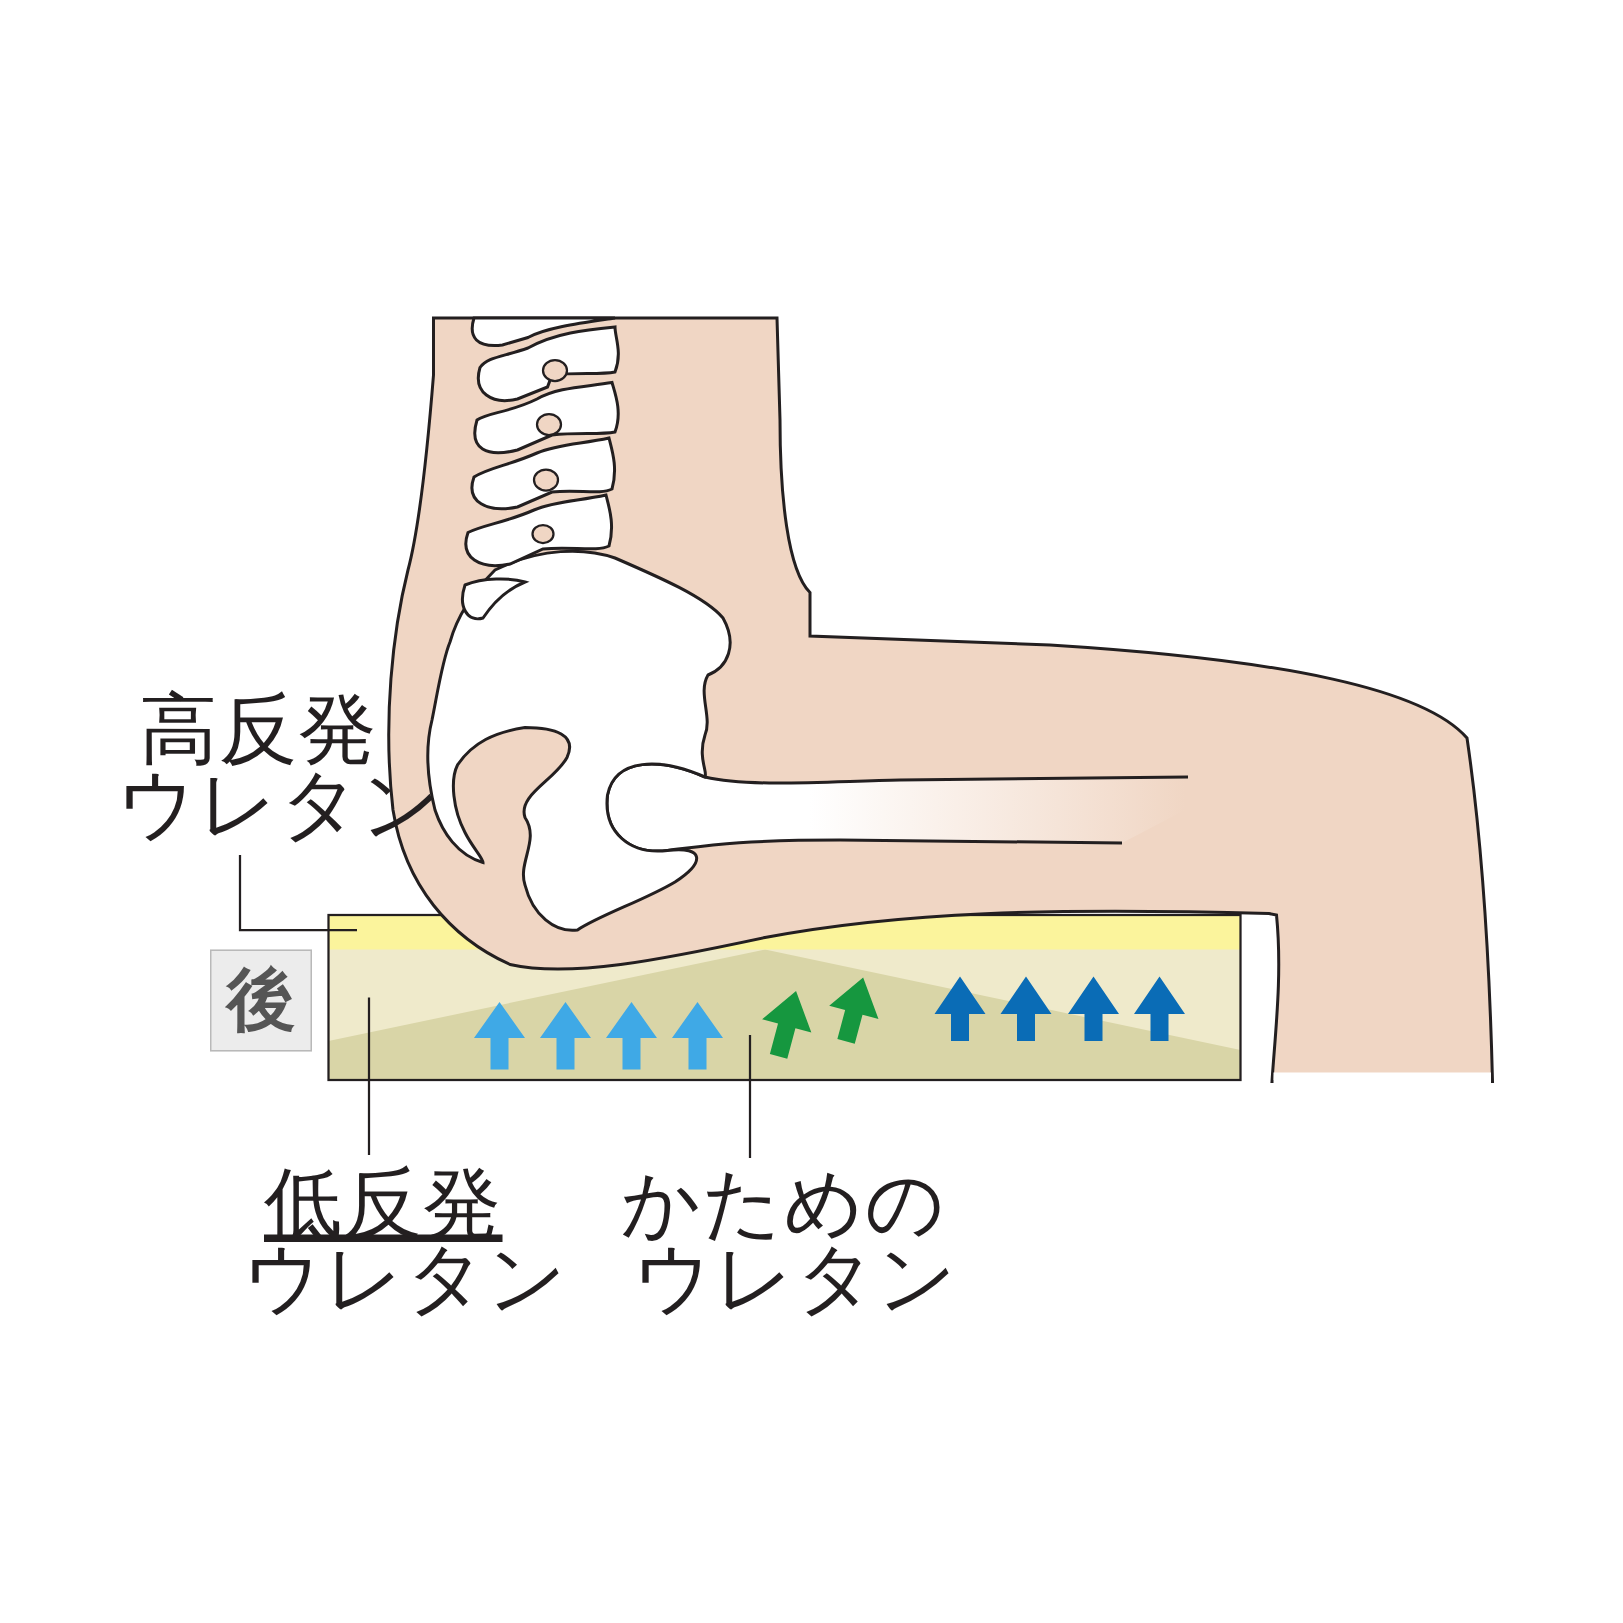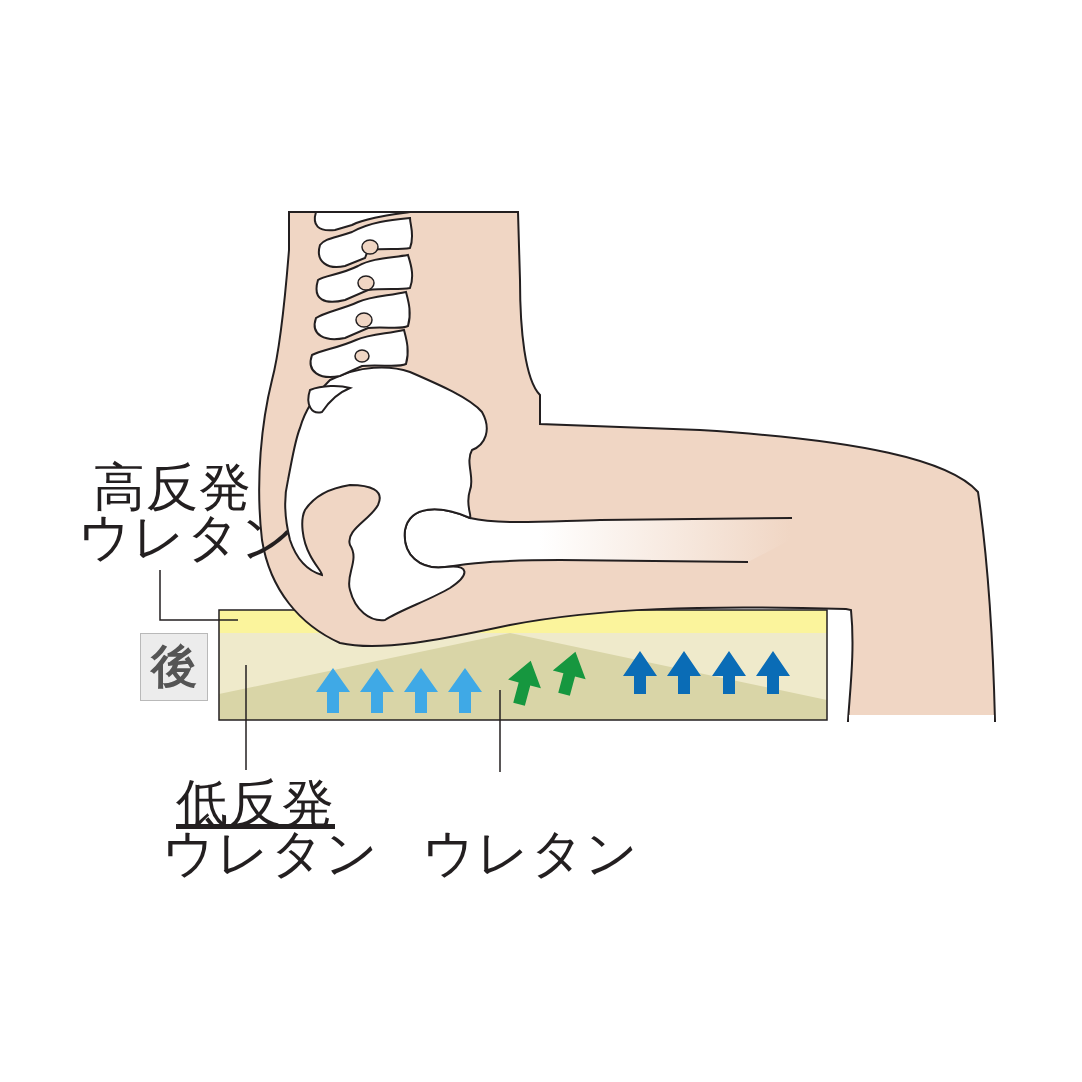--- a/index.html
+++ b/index.html
@@ -112,14 +112,15 @@
     <span>後</span>
   </div>
 
   
   <div class="lbl" style="left:93px; top:462px;">高反発</div>
   <div class="lbl" style="left:78px; top:512px;">ウレタン</div>
 
   <div class="lbl" style="left:176px; top:778px;text-decoration:underline;">低反発</div>
   <div class="lbl" style="left:162px; top:828px;">ウレタン</div>
 
+  <div class="lbl" style="left:414px; top:778px;">かための</div>
   <div class="lbl" style="left:422px; top:828px;">ウレタン</div>
 </div>
 
 </body></html>

